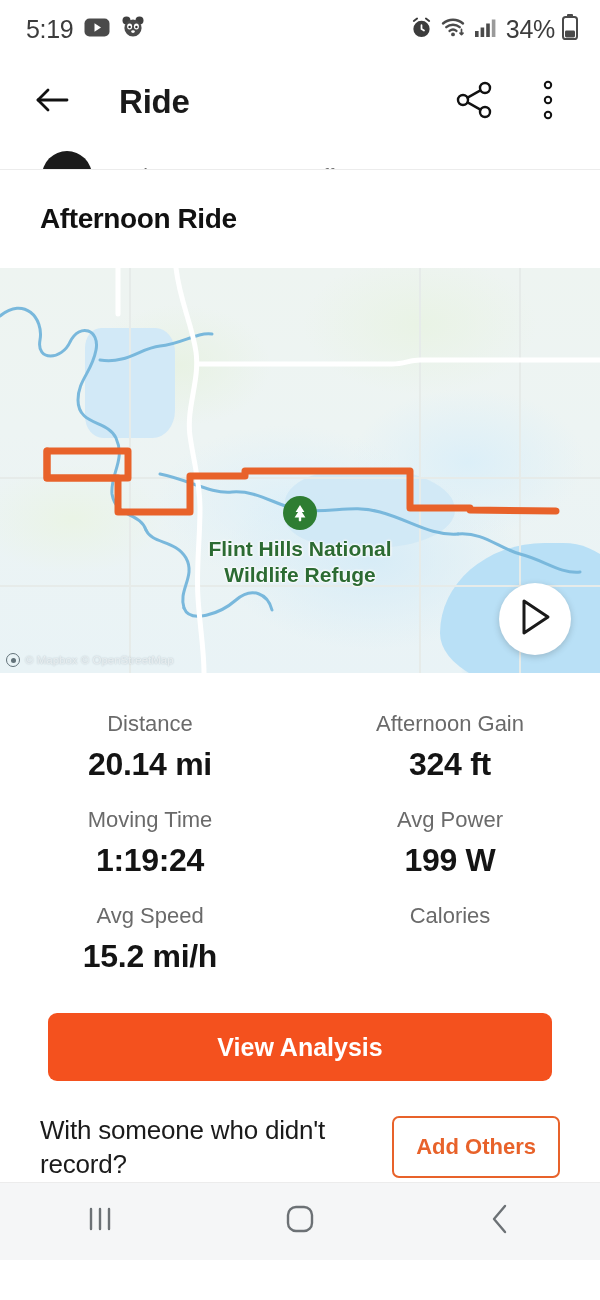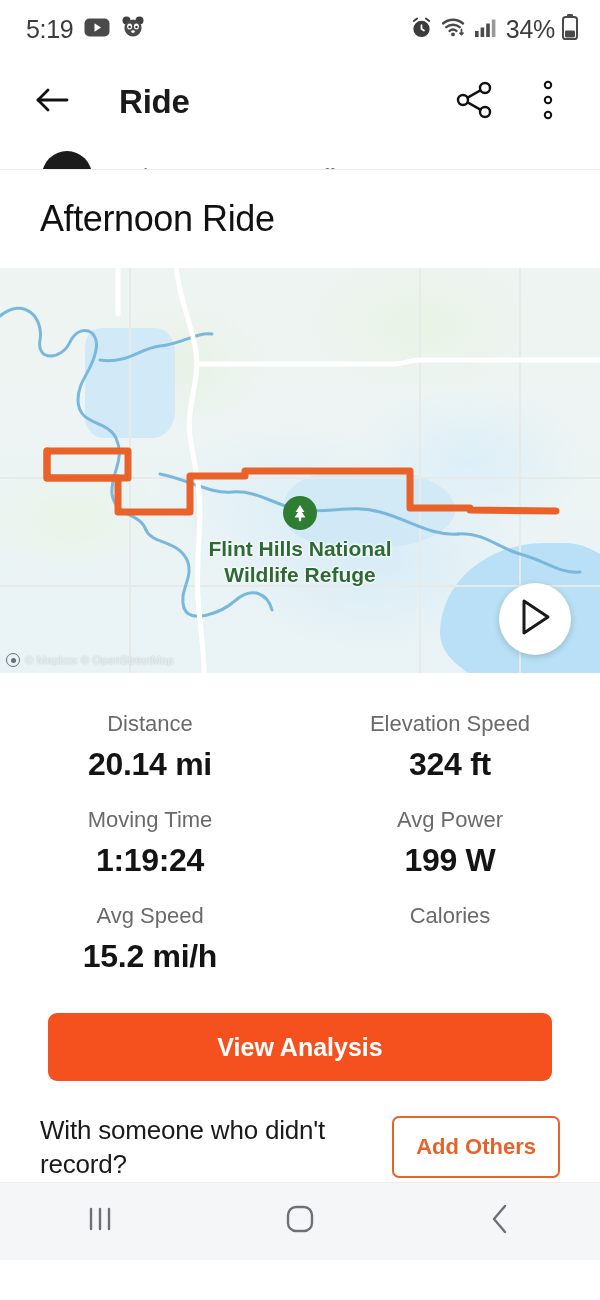--- a/index.html
+++ b/index.html
@@ -46,21 +46,21 @@
     position:absolute; left:0; right:0; bottom: 1px;
     height: 60px; display:flex; align-items:center; padding-left: 42px;
     transform: translateY(38px);
   }
   .cut-avatar { width:50px; height:50px; border-radius:50%; background:#1b1b1b; flex:0 0 50px; }
   .cut-text { margin-left:22px; font-size:21px; color:#6d6d6d; white-space:nowrap; }
 
   
   .ride-title {
     flex: 0 0 98px; display:flex; align-items:center;
-    padding: 0 40px; font-size: 36px; font-weight: 400;
+    padding: 0 40px; font-size: 28px; font-weight: 700;
     color:#111; letter-spacing:-0.4px;
   }
 
   
   .map {
     flex: 0 0 405px; position: relative; overflow: hidden;
     background: #eef3f0;
   }
   .map-bg {
     position:absolute; inset:0;
@@ -322,21 +322,21 @@
     </div>
   </div>
 
   <div class="stats">
     <div class="stat-row">
       <div class="stat-cell">
         <div class="stat-label">Distance</div>
         <div class="stat-value">20.14 mi</div>
       </div>
       <div class="stat-cell">
-        <div class="stat-label">Elevation Speed</div>
+        <div class="stat-label">Afternoon Gain</div>
         <div class="stat-value">324 ft</div>
       </div>
     </div>
     <div class="stat-row">
       <div class="stat-cell">
         <div class="stat-label">Moving Time</div>
         <div class="stat-value">1:19:24</div>
       </div>
       <div class="stat-cell">
         <div class="stat-label">Avg Power</div>

